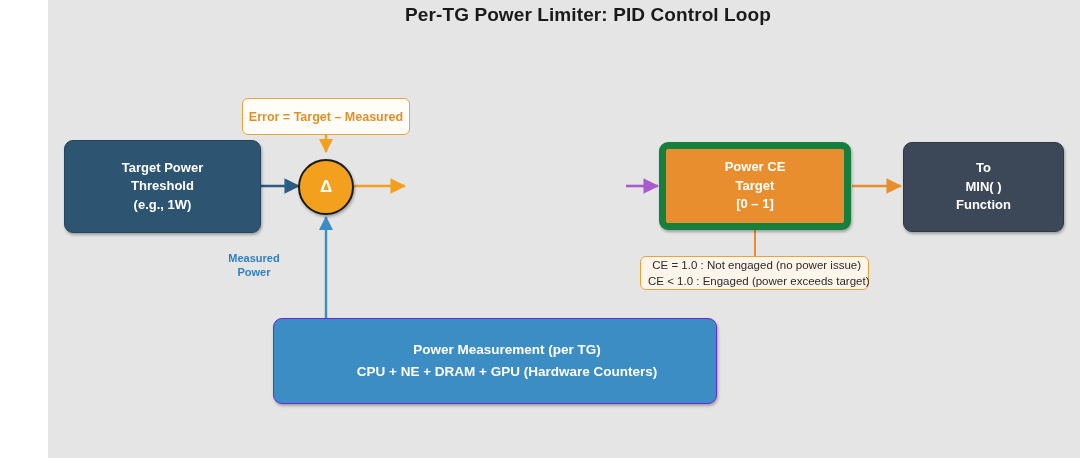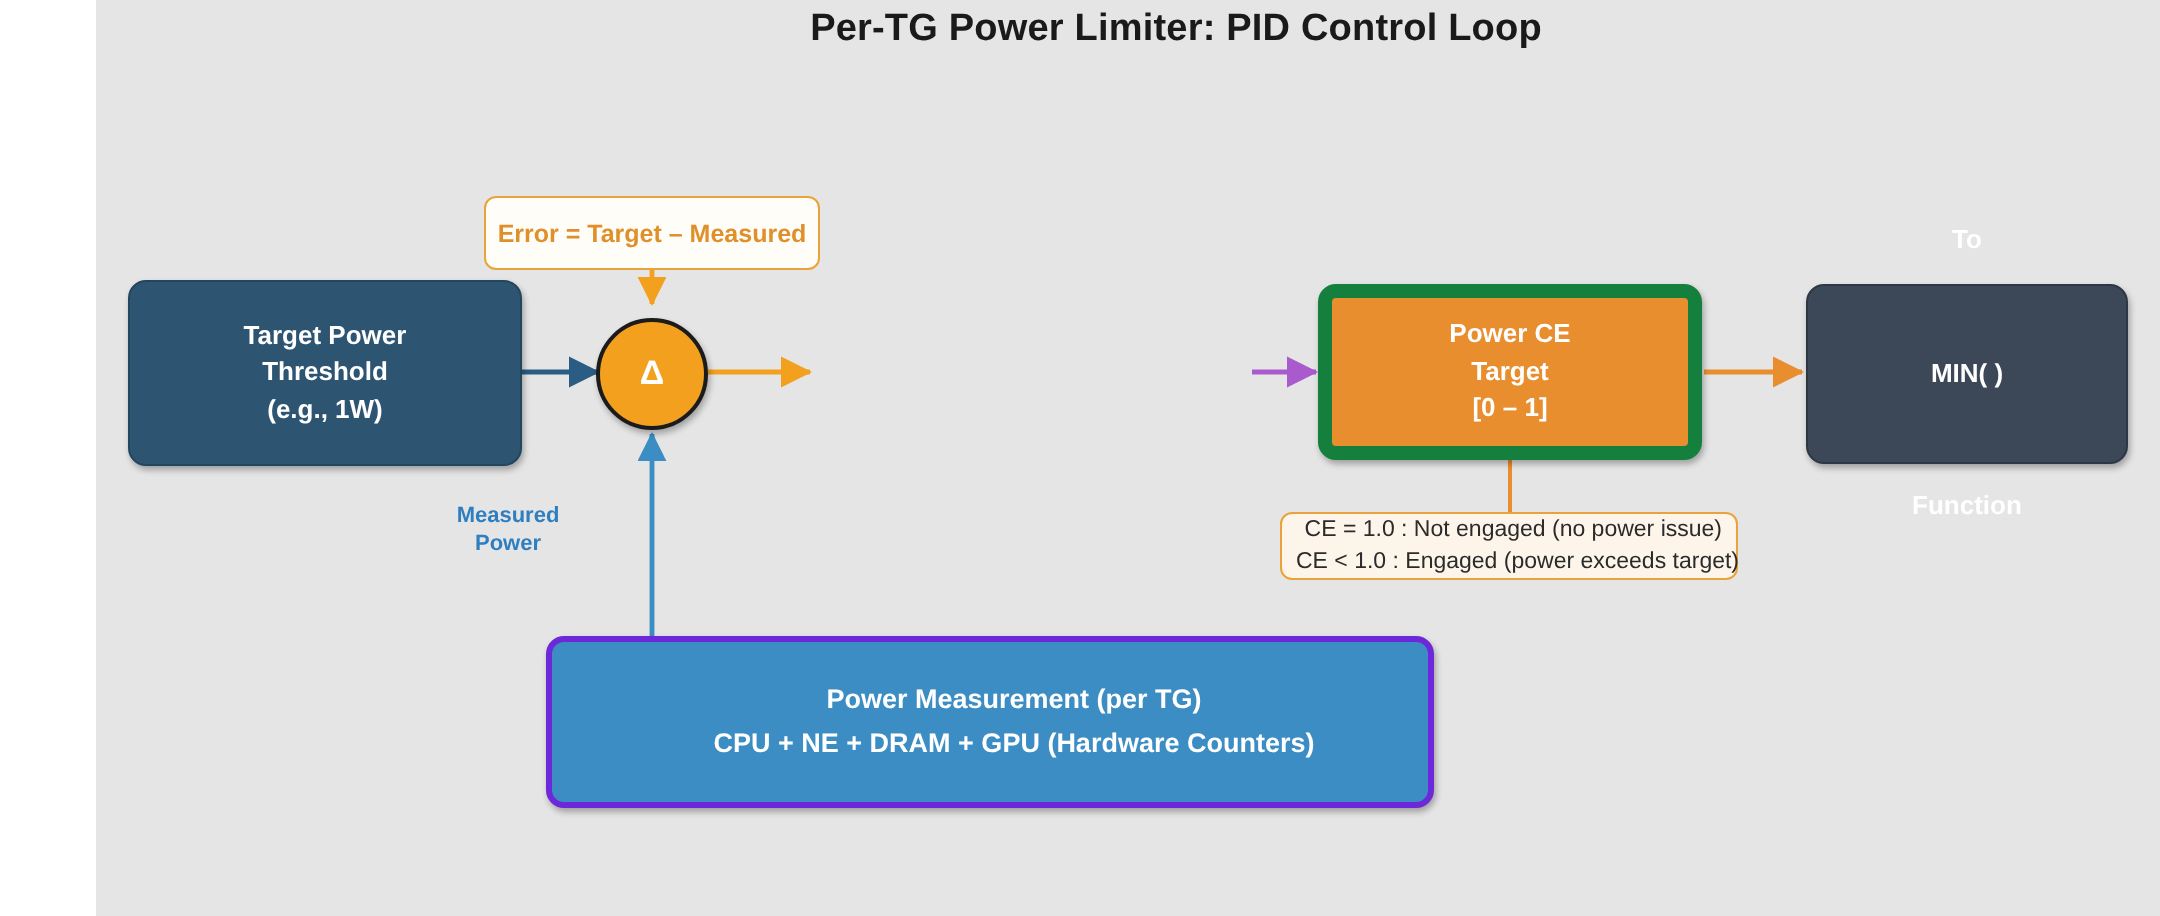--- a/index.html
+++ b/index.html
@@ -58,25 +58,24 @@
     background: #9c4fc0;
     border: 1px solid #6f3a8a;
   }
   .node-ce {
     background: #e98e2e;
     border: 7px solid #15803d;
   }
   .node-min {
     background: #3c4858;
     border: 1px solid #2e3845;
-    gap: 48px;
   }
   .node-meas {
     background: #3b8dc4;
-    border: 3px solid #6d28d9;
+    border: 1px solid #6d28d9;
     font-size: 13.5px;
     line-height: 1.6;
     padding-left: 24px;
   }
 
   
   .delta-node {
     position: absolute;
     box-sizing: border-box;
     background: #f2a01e;

